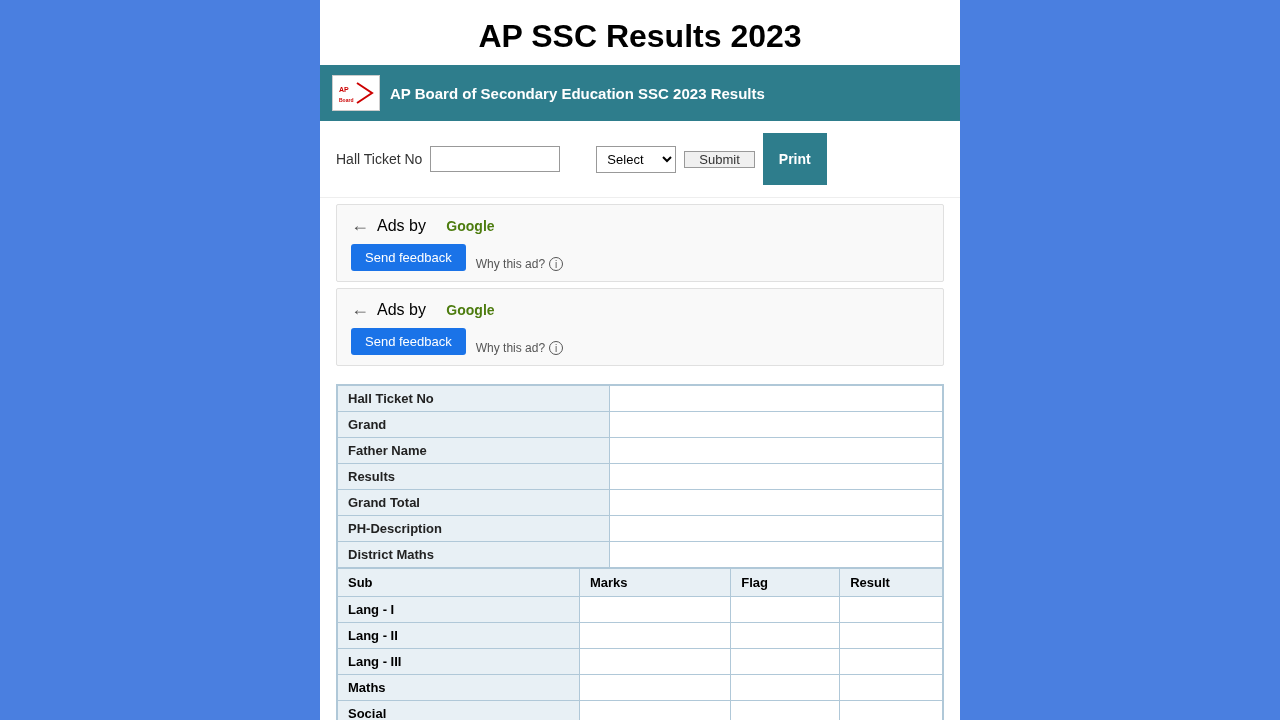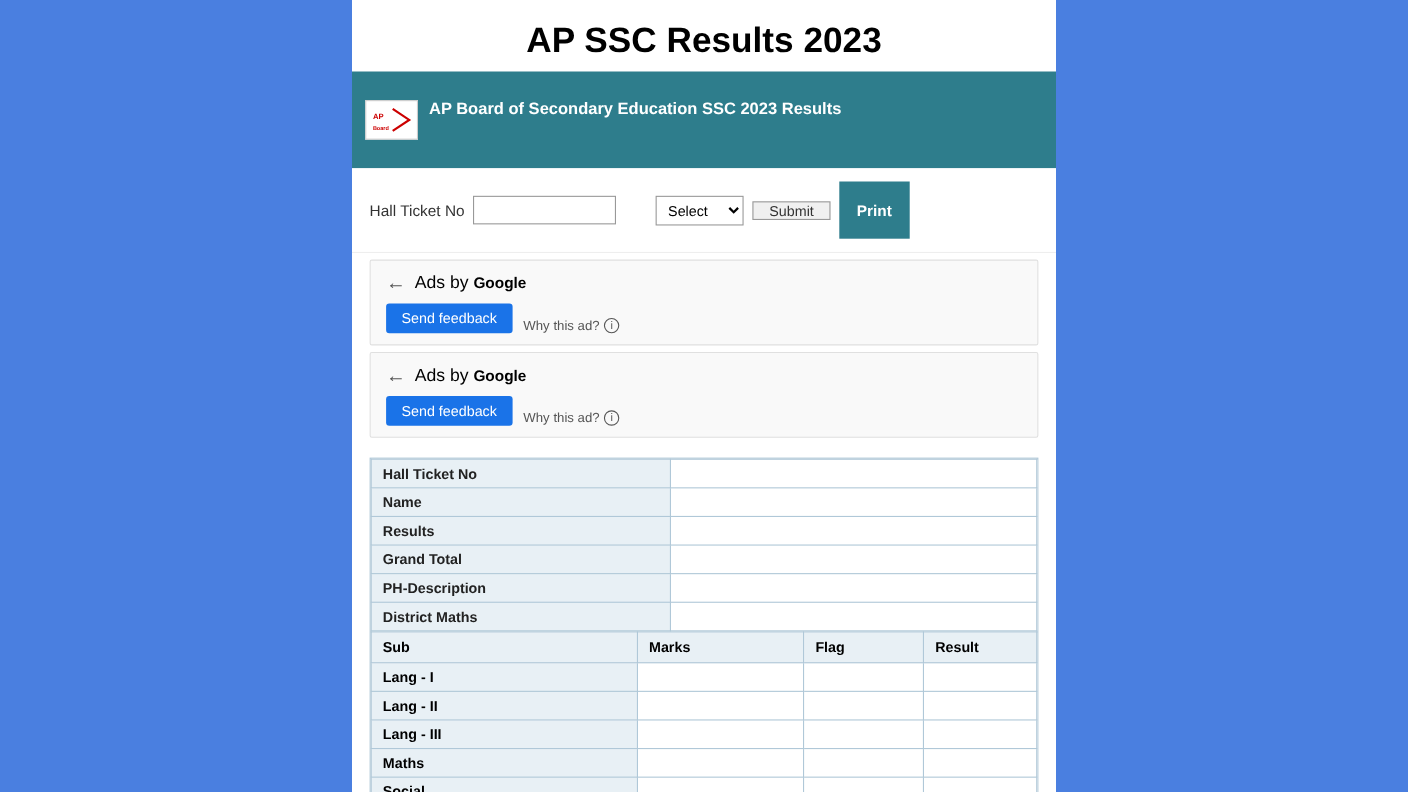--- a/index.html
+++ b/index.html
@@ -22,22 +22,23 @@
       font-size: 32px;
       font-weight: bold;
       padding: 18px 10px 10px 10px;
       color: #000;
     }
     .header-bar {
       background-color: #2e7d8c;
       color: #fff;
       font-weight: bold;
       font-size: 15px;
-      padding: 26px 12px;
-      display: flex;
+      padding: 10px 12px;
+      display: flex;
+      align-items: center;
       gap: 10px;
     }
     .header-logo {
       width: 48px;
       height: 36px;
       background: #fff;
       display: flex;
       align-items: center;
       justify-content: center;
       font-size: 8px;
@@ -103,22 +104,23 @@
       gap: 8px;
       margin-bottom: 8px;
     }
     .ads-back-arrow {
       font-size: 18px;
       color: #555;
       cursor: pointer;
     }
     .ads-google-text {
       font-size: 14px;
-      color: #000000;
-      font-weight: bold;
+      color: #4d7c0f;
+      font-weight: bold;
+      margin-left: 16px;
     }
     .ads-buttons-row {
       display: flex;
       align-items: flex-end;
       gap: 10px;
     }
     .send-feedback-btn {
       background: #1a73e8;
       color: #fff;
       border: none;
@@ -253,21 +255,25 @@
   </div>
 
   <div class="results-table-container">
     <table class="info-table">
       <tbody id="info-table-body">
       <tr>
       <td>Hall Ticket No</td>
       <td></td>
     </tr>
           <tr>
-      <td>Name</td>
+      <td>Grand</td>
+      <td></td>
+    </tr>
+          <tr>
+      <td>Father Name</td>
       <td></td>
     </tr>
           <tr>
       <td>Results</td>
       <td></td>
     </tr>
           <tr>
       <td>Grand Total</td>
       <td></td>
     </tr>

